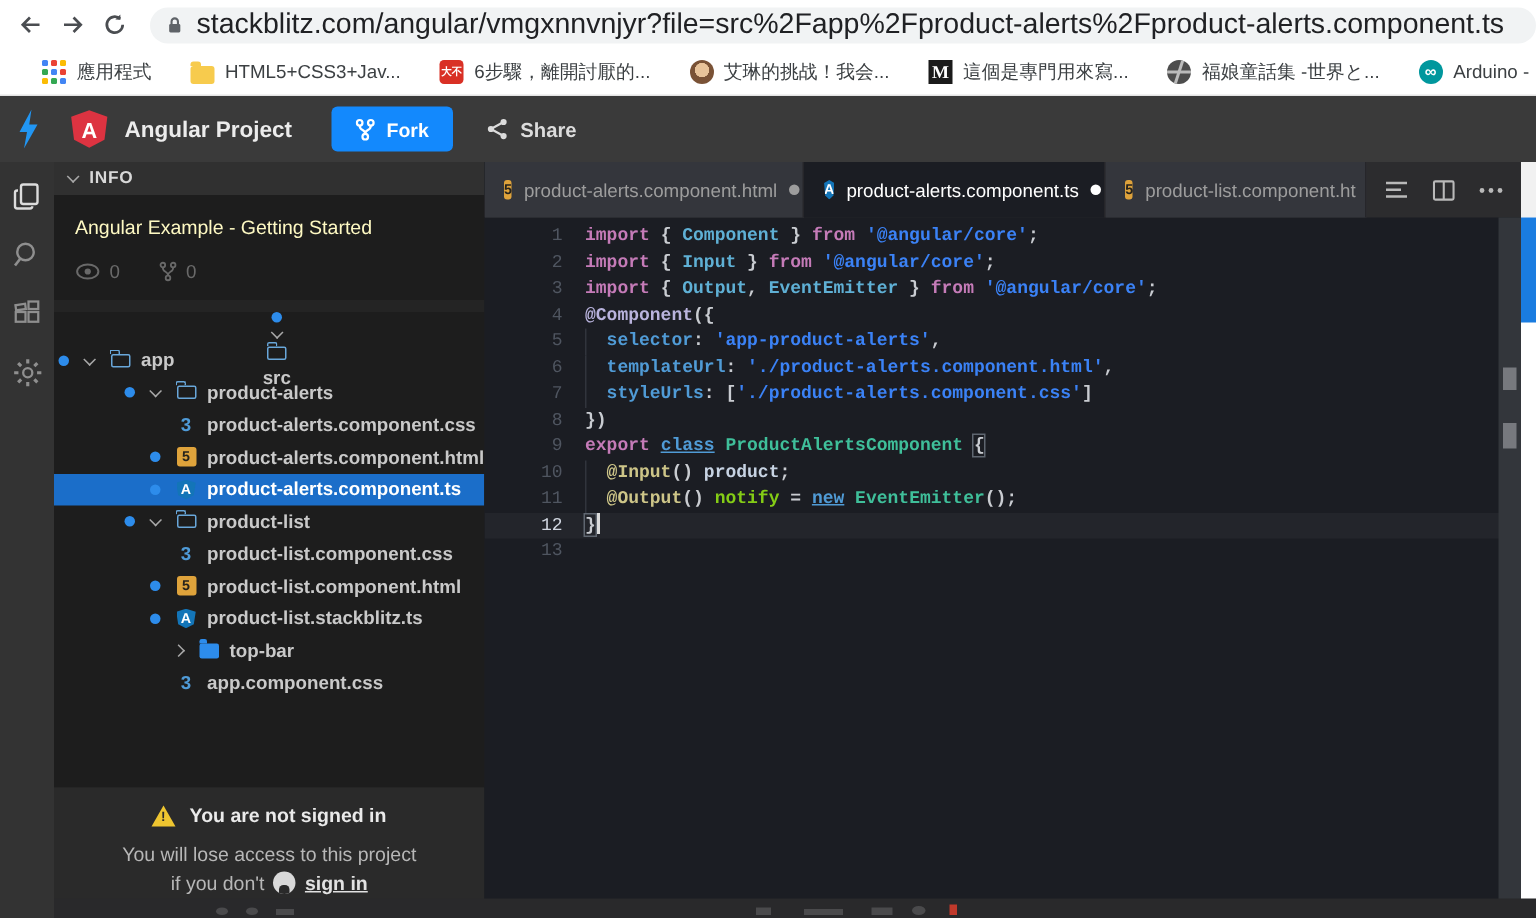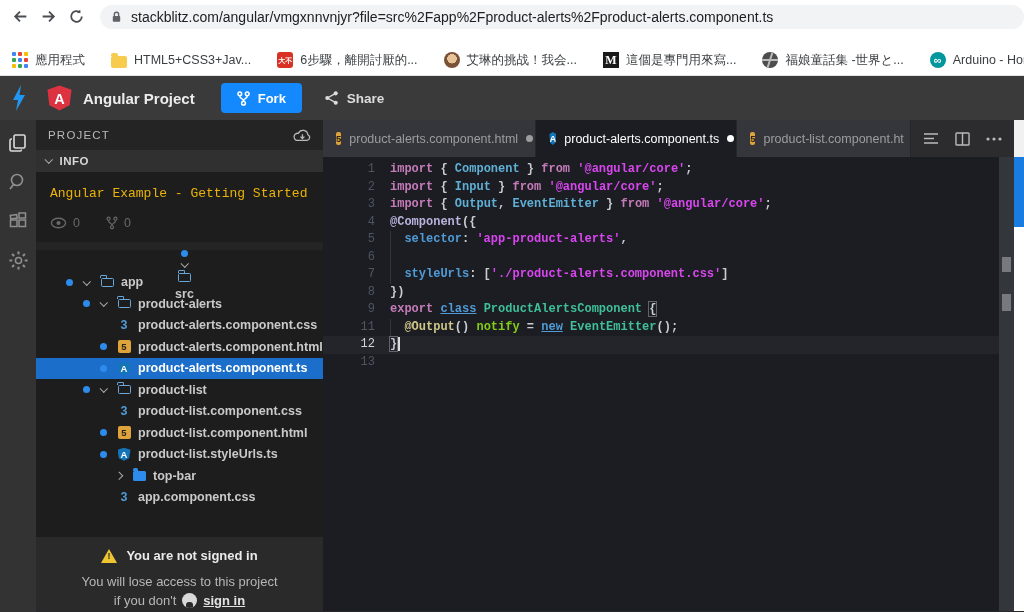--- a/index.html
+++ b/index.html
@@ -5,23 +5,23 @@
   * { box-sizing: border-box; margin: 0; padding: 0; }
   html,body { width:1024px; height:612px; overflow:hidden; background:#1b1d23;
     font-family:"Liberation Sans", sans-serif; }
 
   
   .browser { background:#fff; }
   .toolbar { height:33px; display:flex; align-items:center; padding:0 6px; }
   .nav-btn { width:28px; height:28px; display:flex; align-items:center; justify-content:center; border-radius:50%; flex:none; }
   .url-bar { flex:1; height:24px; background:#f1f3f4; border-radius:13px; display:flex; align-items:center;
     padding:0 4px 0 10px; margin-left:10px; margin-right:-6px; overflow:hidden; }
-  .url-text { font-size:14px; color:#202124; white-space:nowrap; margin-left:8px; }
-  .bookmarks { height:31px; display:flex; align-items:center; padding:0 12px; gap:26px;
-    border-bottom:1px solid #e4e4e4; overflow:hidden;margin-top:12px; }
+  .url-text { font-size:19px; color:#202124; white-space:nowrap; margin-left:8px; }
+  .bookmarks { height:31px; display:flex; align-items:center; padding:0 28px; gap:26px;
+    border-bottom:1px solid #e4e4e4; overflow:hidden; }
   .bm { display:flex; align-items:center; gap:7px; flex:none; }
   .bm-label { font-size:12.5px; color:#3c4043; white-space:nowrap; }
   .bm-icon { width:16px; height:16px; flex:none; position:relative; display:flex; align-items:center; justify-content:center; }
   .bm-icon.apps-grid::before { content:""; width:4px; height:4px; border-radius:1px; background:#4285f4;
     box-shadow:6px 0 0 #ea4335, 12px 0 0 #fbbc05, 0 6px 0 #34a853, 6px 6px 0 #4285f4, 12px 6px 0 #ea4335,
     0 12px 0 #fbbc05, 6px 12px 0 #34a853, 12px 12px 0 #4285f4; position:absolute; left:0; top:0; }
   .bm-icon.folder { background:#f7cb4d; border-radius:2px; height:12px; margin-top:3px; }
   .bm-icon.folder::before { content:""; position:absolute; top:-3px; left:0; width:7px; height:3px; background:#f7cb4d; border-radius:2px 2px 0 0; }
   .bm-icon.red-badge { background:#d93025; border-radius:3px; color:#fff; font-size:7px; font-weight:bold; line-height:1; }
   .bm-icon.avatar { border-radius:50%; background:radial-gradient(circle at 50% 42%, #e8c39a 0 38%, #7a5236 40%); }
@@ -45,21 +45,21 @@
   .activity { width:36px; background:#333; display:flex; flex-direction:column; align-items:center; padding-top:10px; gap:13px; }
   .act-btn { width:26px; height:26px; display:flex; align-items:center; justify-content:center; }
 
   .sidebar { width:287px; background:#242424; display:flex; flex-direction:column; overflow:hidden; }
   .project-row { height:30px; display:flex; align-items:center; padding:0 12px; color:#b9b9b9;
     font-size:11.5px; letter-spacing:1.2px; flex:none; }
   .project-row .spacer { flex:1; }
   .section-head { height:22px; background:#303030; display:flex; align-items:center; gap:8px; padding:0 10px;
     font-size:11.5px; font-weight:bold; letter-spacing:.5px; color:#d8d8d8; flex:none; }
   .info-body { background:#1d1d1d; padding:14px 14px 12px; flex:none; }
-  .info-title { color:#eab308; font-size:13px;font-family:Liberation Mono, monospace; }
+  .info-title { color:#fef9c3; font-size:13px; }
   .info-stats { display:flex; gap:26px; margin-top:15px; color:#696969; font-size:12.5px; align-items:center; }
   .stat { display:flex; align-items:center; gap:6px; }
   .sb-gap { height:8px; flex:none; }
   .tree { background:#1d1d1d; flex:1; overflow:hidden; }
   .trow { display:flex; align-items:center; height:21.5px; gap:5px; font-size:12.5px; font-weight:bold; color:#c9c9c9; }
   .trow.selected { background:#1b6ec9; color:#fff; }
   .c-dot { width:13px; display:flex; justify-content:center; flex:none; }
   .mdot { width:7px; height:7px; border-radius:50%; background:#2d8ceb; }
   .c-chev { width:12px; display:flex; justify-content:center; flex:none; }
   .cv { display:inline-block; width:5.5px; height:5.5px; border-right:1.6px solid #a8a8a8; border-bottom:1.6px solid #a8a8a8; }
@@ -101,21 +101,21 @@
   .tab-actions { margin-left:auto; display:flex; align-items:center; gap:16px; padding:0 12px; color:#b9b9b9; flex:none; }
   .codearea { flex:1; position:relative; padding-top:4px;
     font-family:"Liberation Mono", monospace; font-size:12px; font-weight:bold; }
   .cline { display:flex; height:17.5px; line-height:17.5px; position:relative; white-space:pre; }
   .cline.current { background:rgba(255,255,255,.04); }
   .gutter { width:52px; text-align:right; color:#4f5560; flex:none; font-weight:normal; }
   .cline.current .gutter { color:#d0d6e0; }
   .lcontent { padding-left:15px; }
   .iguide { position:absolute; left:67px; top:0; bottom:0; border-left:1px solid #31343c; }
   .tk-kw { color:#c57bb8; } .tk-pn { color:#c9ccd1; } .tk-ty { color:#5fb0d5; }
-  .tk-st { color:#d946ef; } .tk-dc { color:#b9b3dd; } .tk-pr { color:#509bd6; }
+  .tk-st { color:#3b82f6; } .tk-dc { color:#b9b3dd; } .tk-pr { color:#509bd6; }
   .tk-kb { color:#509bd6;text-decoration:underline; } .tk-cl { color:#3fbf9a; } .tk-d2 { color:#cdc588; }
   .tk-vw { color:#c7d3e3; } .tk-vb { color:#84cc16;font-family:Liberation Mono, monospace; }
   .tk-bk { color:#c9ccd1; outline:1px solid #5f6670; }
   .cursor { display:inline-block; width:1.5px; height:14px; background:#dcdcdc; vertical-align:middle; margin-left:1px; }
   .scrollbar { position:absolute; top:0; right:0; bottom:10px; width:15px; background:#33363b; }
   .sb-thumb { position:absolute; left:3px; width:9px; background:#77797e; }
 
   .preview-sliver { width:10px; background:#fff; display:flex; flex-direction:column; flex:none; }
   .pv-top { height:37px; background:#f1f1f1; }
   .pv-blue { height:70px; background:#1a7ce0; }
@@ -254,28 +254,20 @@
       <svg width="21" height="21" viewBox="0 0 22 22">
         <circle cx="11" cy="11" r="3.2" fill="none" stroke="#8f8f8f" stroke-width="1.6"></circle>
         <g stroke="#8f8f8f" stroke-width="2.2">
           <path d="M11 1.5 V4.5 M11 17.5 V20.5 M1.5 11 H4.5 M17.5 11 H20.5 M4.3 4.3 L6.4 6.4 M15.6 15.6 L17.7 17.7 M17.7 4.3 L15.6 6.4 M6.4 15.6 L4.3 17.7"></path>
         </g>
       </svg>
     </div>
   </div>
 
   <div class="sidebar">
-    <div class="project-row">
-      <span>PROJECT</span>
-      <span class="spacer"></span>
-      <svg width="18" height="15" viewBox="0 0 20 16">
-        <path d="M5.5 13.5 A4 4 0 1 1 6 5.6 A5.5 5.5 0 0 1 16.5 7.2 A3.3 3.3 0 0 1 15.5 13.5 Z" fill="none" stroke="#b9b9b9" stroke-width="1.4"></path>
-        <path d="M10.5 6.5 V11 M8.3 9.2 L10.5 11.4 L12.7 9.2" stroke="#b9b9b9" stroke-width="1.4" fill="none"></path>
-      </svg>
-    </div>
 
     <div class="section-head">
       <span class="cv down"></span>
       <span>INFO</span>
     </div>
     <div class="info-body">
       <div class="info-title">Angular Example - Getting Started</div>
       <div class="info-stats">
         <span class="stat">
           <svg width="17" height="12" viewBox="0 0 18 12">
@@ -304,21 +296,21 @@
             <span class="mdot"></span>
           </span>
           <span class="c-chev">
             <span class="cv down"></span>
           </span>
           <span class="t-icon">
             <span class="fi open"></span>
           </span>
           <span>src</span>
         </div>
-        <div class="trow" style="padding-left: 27px;">
+        <div class="trow" style="">
           <span class="c-dot">
             <span class="mdot"></span>
           </span>
           <span class="c-chev">
             <span class="cv down"></span>
           </span>
           <span class="t-icon">
             <span class="fi open"></span>
           </span>
           <span>app</span>
@@ -388,21 +380,21 @@
           </span>
           <span>product-list.component.html</span>
         </div>
         <div class="trow" style="padding-left: 61px;">
           <span class="c-dot">
             <span class="mdot"></span>
           </span>
           <span class="t-icon">
             <span class="fb ts">A</span>
           </span>
-          <span>product-list.styleUrls.ts</span>
+          <span>product-list.stackblitz.ts</span>
         </div>
         <div class="trow" style="padding-left: 59px;">
           <span class="c-dot"></span>
           <span class="c-chev">
             <span class="cv right"></span>
           </span>
           <span class="t-icon">
             <span class="fi closed"></span>
           </span>
           <span>top-bar</span>
@@ -460,24 +452,25 @@
             <circle cx="14" cy="2" r="1.6" fill="#b9b9b9"></circle>
         </svg>
       </div>
     </div>
     <div class="codearea" id="codearea">
       <div class="cline"><span class="gutter">1</span><span class="lcontent"><span class="tk-kw">import</span><span class="tk-pn"> { </span><span class="tk-ty">Component</span><span class="tk-pn"> } </span><span class="tk-kw">from</span><span class="tk-pn"> </span><span class="tk-st">'@angular/core'</span><span class="tk-pn">;</span></span></div>
         <div class="cline"><span class="gutter">2</span><span class="lcontent"><span class="tk-kw">import</span><span class="tk-pn"> { </span><span class="tk-ty">Input</span><span class="tk-pn"> } </span><span class="tk-kw">from</span><span class="tk-pn"> </span><span class="tk-st">'@angular/core'</span><span class="tk-pn">;</span></span></div>
         <div class="cline"><span class="gutter">3</span><span class="lcontent"><span class="tk-kw">import</span><span class="tk-pn"> { </span><span class="tk-ty">Output</span><span class="tk-pn">, </span><span class="tk-ty">EventEmitter</span><span class="tk-pn"> } </span><span class="tk-kw">from</span><span class="tk-pn"> </span><span class="tk-st">'@angular/core'</span><span class="tk-pn">;</span></span></div>
         <div class="cline"><span class="gutter">4</span><span class="lcontent"><span class="tk-dc">@Component</span><span class="tk-pn">({</span></span></div>
         <div class="cline"><span class="gutter">5</span><span class="iguide"></span><span class="lcontent"><span class="tk-pn">  </span><span class="tk-pr">selector</span><span class="tk-pn">: </span><span class="tk-st">'app-product-alerts'</span><span class="tk-pn">,</span></span></div>
-        <div class="cline"><span class="gutter">6</span><span class="iguide"></span></div>
+        <div class="cline"><span class="gutter">6</span><span class="iguide"></span><span class="lcontent"><span class="tk-pn">  </span><span class="tk-pr">templateUrl</span><span class="tk-pn">: </span><span class="tk-st">'./product-alerts.component.html'</span><span class="tk-pn">,</span></span></div>
         <div class="cline"><span class="gutter">7</span><span class="iguide"></span><span class="lcontent"><span class="tk-pn">  </span><span class="tk-pr">styleUrls</span><span class="tk-pn">: [</span><span class="tk-st">'./product-alerts.component.css'</span><span class="tk-pn">]</span></span></div>
         <div class="cline"><span class="gutter">8</span><span class="lcontent"><span class="tk-pn">})</span></span></div>
         <div class="cline"><span class="gutter">9</span><span class="lcontent"><span class="tk-kw">export</span><span class="tk-pn"> </span><span class="tk-kb">class</span><span class="tk-pn"> </span><span class="tk-cl">ProductAlertsComponent</span><span class="tk-pn"> </span><span class="tk-bk">{</span></span></div>
+        <div class="cline"><span class="gutter">10</span><span class="iguide"></span><span class="lcontent"><span class="tk-pn">  </span><span class="tk-d2">@Input</span><span class="tk-pn">() </span><span class="tk-vw">product</span><span class="tk-pn">;</span></span></div>
         <div class="cline"><span class="gutter">11</span><span class="iguide"></span><span class="lcontent"><span class="tk-pn">  </span><span class="tk-d2">@Output</span><span class="tk-pn">() </span><span class="tk-vb">notify</span><span class="tk-pn"> = </span><span class="tk-kb">new</span><span class="tk-pn"> </span><span class="tk-cl">EventEmitter</span><span class="tk-pn">();</span></span></div>
         <div class="cline current"><span class="gutter">12</span><span class="lcontent"><span class="tk-bk">}</span><span class="cursor"></span></span></div>
         <div class="cline"><span class="gutter">13</span><span class="lcontent"></span></div>
         <div class="scrollbar">
         <div class="sb-thumb" style="top:100px;height:15px"></div>
         <div class="sb-thumb" style="top:137px;height:17px"></div>
       </div>
     </div>
   </div>
 

